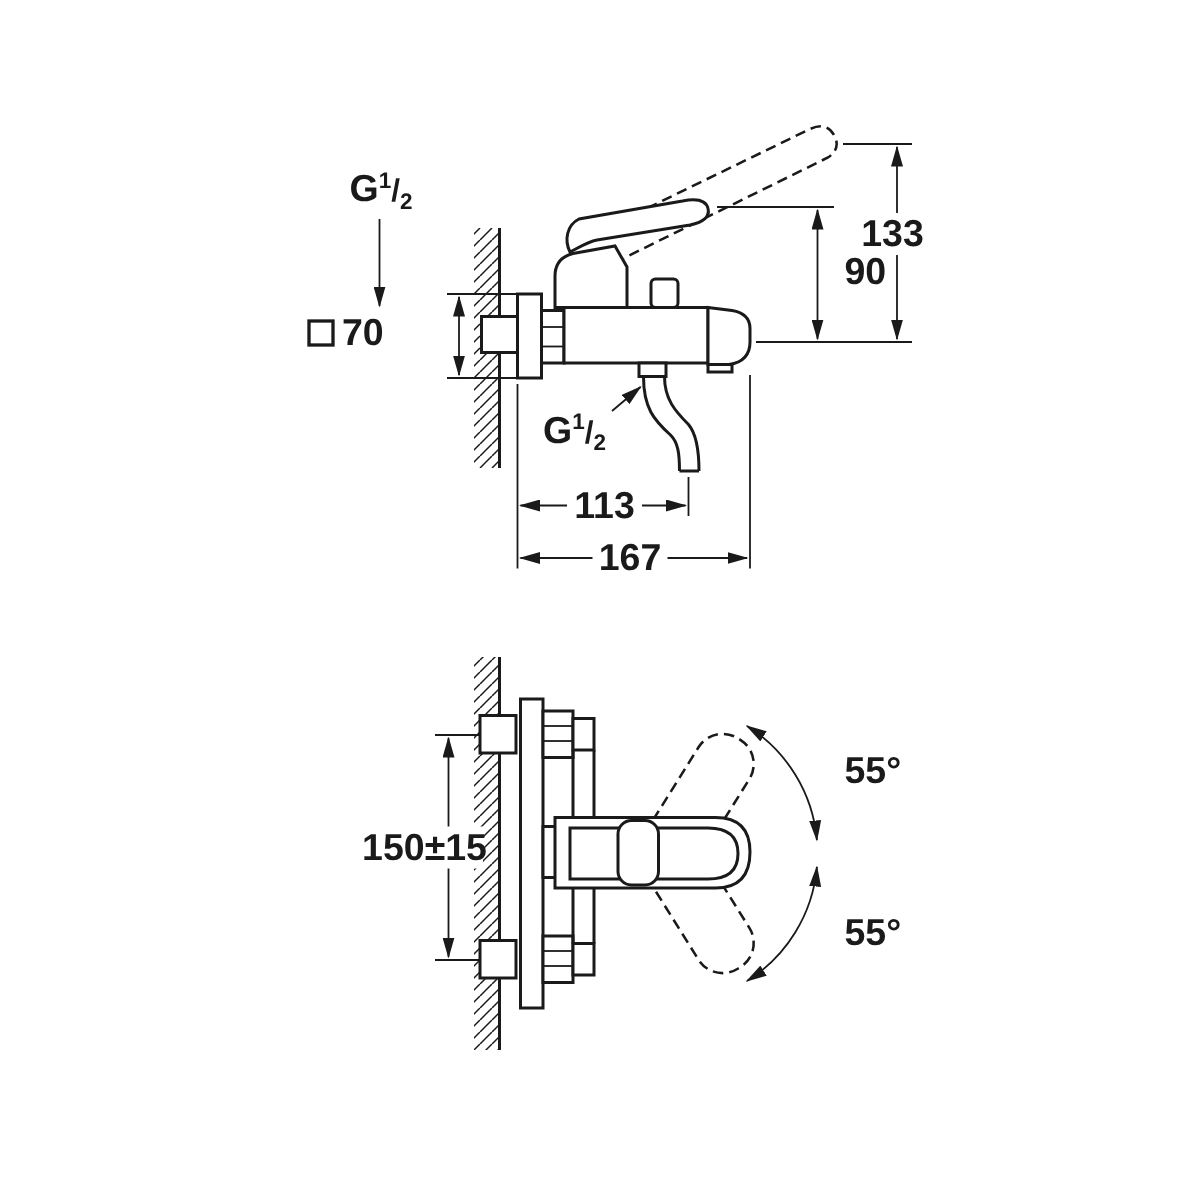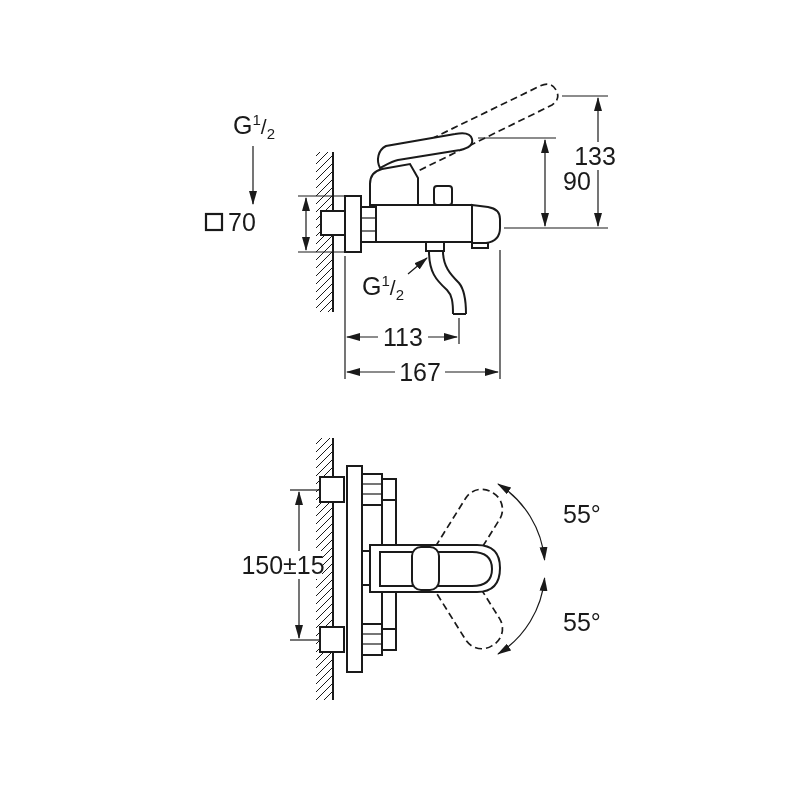--- a/index.html
+++ b/index.html
@@ -1,17 +1,17 @@
 <!DOCTYPE html>
 <html><head>
 <meta charset="utf-8">
 <style>
   html,body{margin:0;padding:0;background:#ffffff;}
   .page{position:relative;width:800px;height:800px;background:#fff;overflow:hidden;
-        font-family:"Liberation Sans", sans-serif;}
+        font-family:"Liberation Sans", sans-serif;font-weight:bold;}
   svg{position:absolute;left:0;top:0;}
   text{fill:#1a1a1a;font-family:"Liberation Sans", sans-serif;}
   .dim-text{font-size:25px;}
   .thread-text{font-size:25px;}
   .obj{stroke:#1a1a1a;stroke-width:2;fill:#ffffff;}
   .obj-open{stroke:#1a1a1a;stroke-width:2;fill:none;}
   .thin{stroke:#1a1a1a;stroke-width:1.2;fill:none;}
   .dashed{stroke:#1a1a1a;stroke-width:1.7;fill:none;stroke-dasharray:7 4;}
   .mask{fill:#ffffff;stroke:none;}
 </style>

